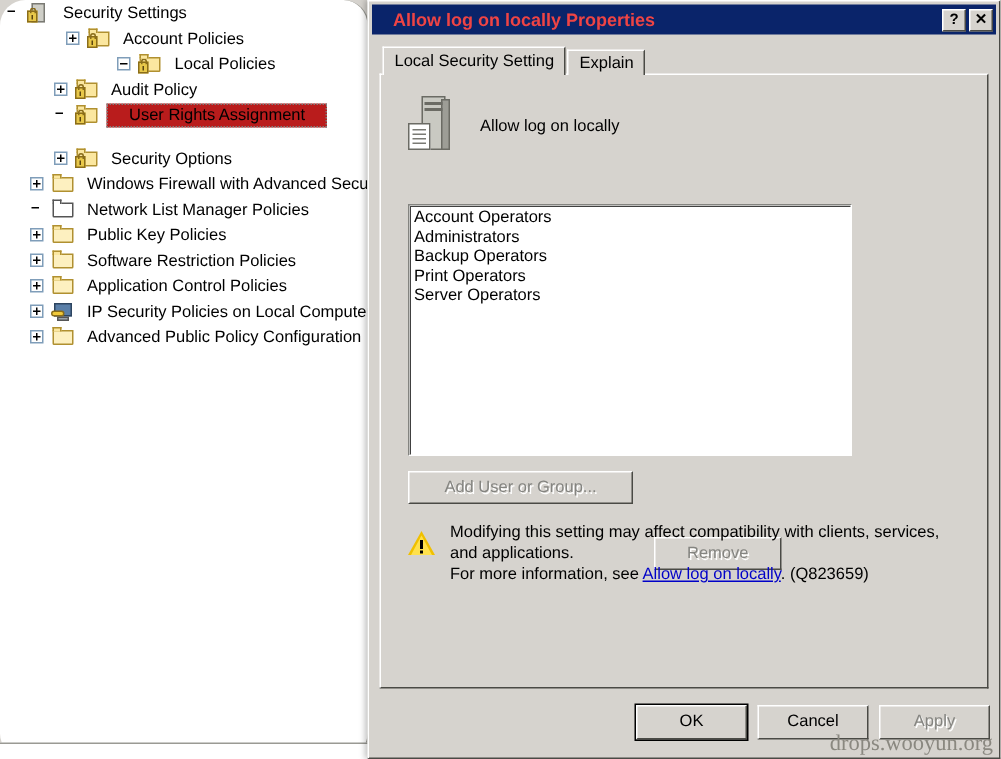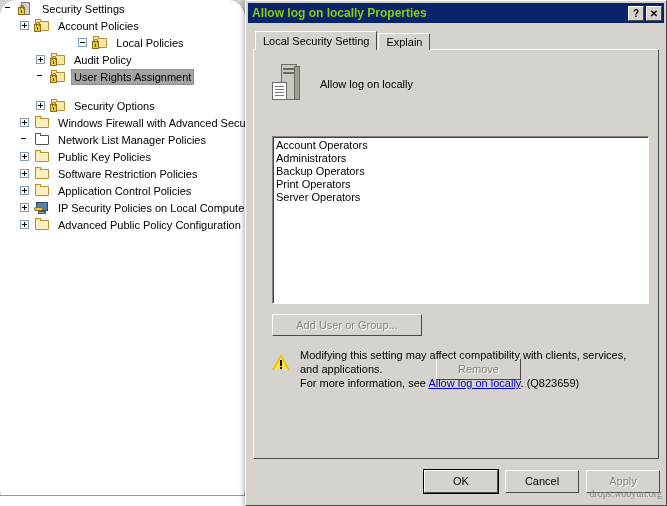--- a/index.html
+++ b/index.html
@@ -32,21 +32,21 @@
     box-sizing:border-box;
   }
   .expander::before{
     content:"";position:absolute;left:1px;top:3px;width:5px;height:1px;background:#000;
   }
   .expander.plus::after{
     content:"";position:absolute;left:3px;top:1px;width:1px;height:5px;background:#000;
   }
   .expander.none{border:none;background:transparent;}
   .tree-label{padding:0 3px;line-height:14px;}
-  .tree-row.selected .tree-label{background:#a3a3a3;border:1px dotted #808080;padding:0 2px;}
+  .tree-row.selected .tree-label{background:#b91c1c;border:1px dotted #808080;padding:0 14px;}
 
   
   .icn{flex:0 0 18px;width:18px;height:16px;position:relative;margin-right:3px;}
   .folder{
     position:absolute;left:1px;top:3px;width:14px;height:10px;
     background:#fbe7a0;border:1px solid #b09030;box-sizing:border-box;border-radius:0 0 1px 1px;
   }
   .folder::before{
     content:"";position:absolute;left:-1px;top:-3px;width:6px;height:3px;
     background:#fbe7a0;border:1px solid #b09030;border-bottom:none;box-sizing:border-box;
@@ -91,21 +91,21 @@
     border-right:1px solid #4a4a45;border-bottom:1px solid #4a4a45;
     box-sizing:border-box;
     box-shadow:-2px 0 4px rgba(0,0,0,.25);
   }
   #titlebar{
     position:absolute;left:2px;top:2px;right:2px;height:20px;
     background:#0a246a;
     display:flex;align-items:center;
   }
   #title-text{
-    color:#84cc16;font-weight:bold;font-size:12px;padding-left:4px;flex:1;
+    color:#ef4444;font-weight:bold;font-size:12px;padding-left:14px;flex:1;
     letter-spacing:0px;
   }
   .tbtn{
     width:16px;height:15px;margin-right:2px;
     background:#d6d3ce;
     border-top:1px solid #fff;border-left:1px solid #fff;
     border-right:1px solid #4a4a45;border-bottom:1px solid #4a4a45;
     font-size:10px;font-weight:bold;line-height:13px;text-align:center;
     color:#000;box-sizing:border-box;cursor:default;
   }
@@ -147,21 +147,21 @@
     position:absolute;left:0px;top:18px;width:15px;height:18px;
     background:#fff;border:1px solid #6b6b64;box-sizing:border-box;
   }
   .tower .doc i{
     position:absolute;left:2px;width:9px;height:1px;background:#7a7a74;display:block;
   }
   #policy-title{margin-left:14px;font-size:11px;}
 
   
   #listbox{
-    position:absolute;left:18px;top:86px;width:377px;height:168px;
+    position:absolute;left:18px;top:86px;width:296px;height:168px;
     background:#fff;
     border-top:1px solid #848480;border-left:1px solid #848480;
     border-right:1px solid #fff;border-bottom:1px solid #fff;
     box-shadow:inset 1px 1px 0 #404040;
     box-sizing:border-box;overflow:hidden;padding:2px 0 0 3px;
   }
   .lbi{height:13px;line-height:13px;font-size:11px;white-space:nowrap;}
 
   
   .btn{
@@ -196,21 +196,21 @@
   
   #btn-ok{position:absolute;left:178px;top:469px;width:74px;height:23px;line-height:21px;}
   #btn-ok .inner{
     position:absolute;left:-2px;top:-2px;right:-2px;bottom:-2px;border:1px solid #000;
     pointer-events:none;
   }
   #btn-cancel{position:absolute;left:259px;top:469px;width:74px;height:23px;line-height:21px;}
   #btn-apply{position:absolute;left:340px;top:469px;width:74px;height:23px;line-height:21px;}
 
   #watermark{
-    position:absolute;right:4px;top:487px;font-size:10px;color:#8a8880;
+    position:absolute;right:4px;top:487px;font-size:15px;color:#8a8880;
     font-family:"Liberation Serif", serif;letter-spacing:0px;
   }
 
   
   #bg-strip{
     position:absolute;left:0;top:495px;width:246px;height:11px;
     background:#fff;border-top:1px solid #9a9a94;box-sizing:border-box;
   }
 </style>
 </head>
@@ -218,21 +218,21 @@
 
 <div id="tree-pane">
     <div class="tree-row" style="padding-left: 4px;">
       <div class="expander none"></div>
       <div class="icn icn-root">
         <span class="box"></span>
         <span class="lock"></span>
       </div>
       <span class="tree-label">Security Settings</span>
     </div>
-    <div class="tree-row" style="padding-left: 20px;">
+    <div class="tree-row" style="padding-left: 20px; margin-left: 24px;">
       <div class="expander plus"></div>
       <div class="icn">
         <span class="folder"></span>
         <span class="lock"></span>
       </div>
       <span class="tree-label">Account Policies</span>
     </div>
     <div class="tree-row" style="padding-left: 20px; justify-content: center;">
       <div class="expander minus"></div>
       <div class="icn">

